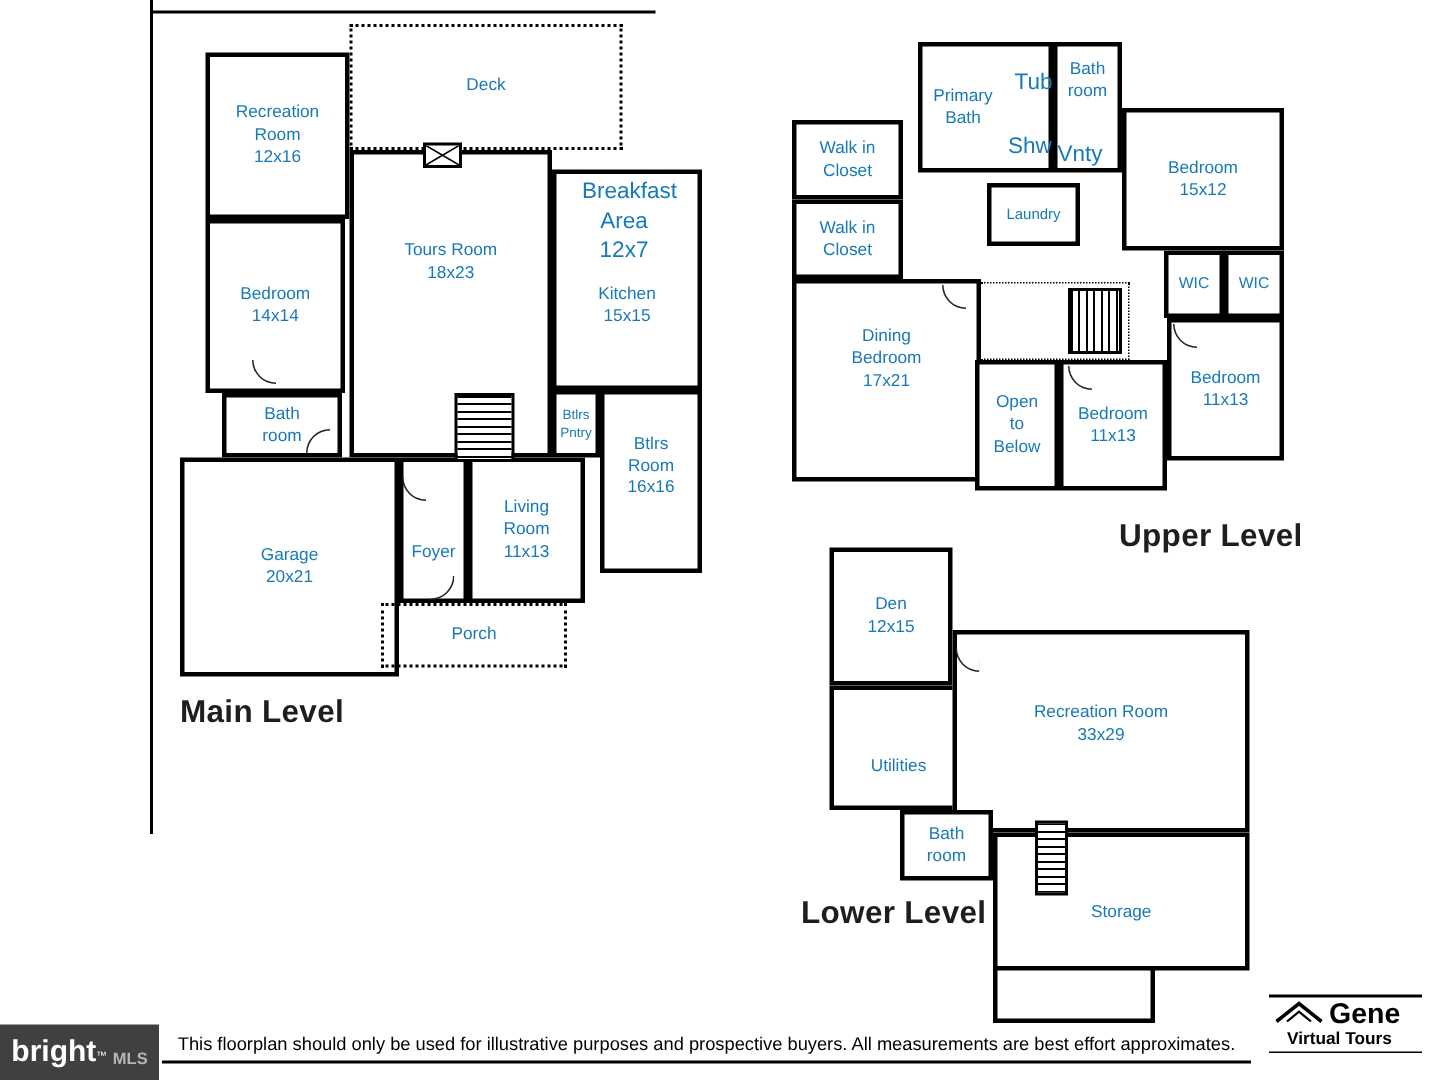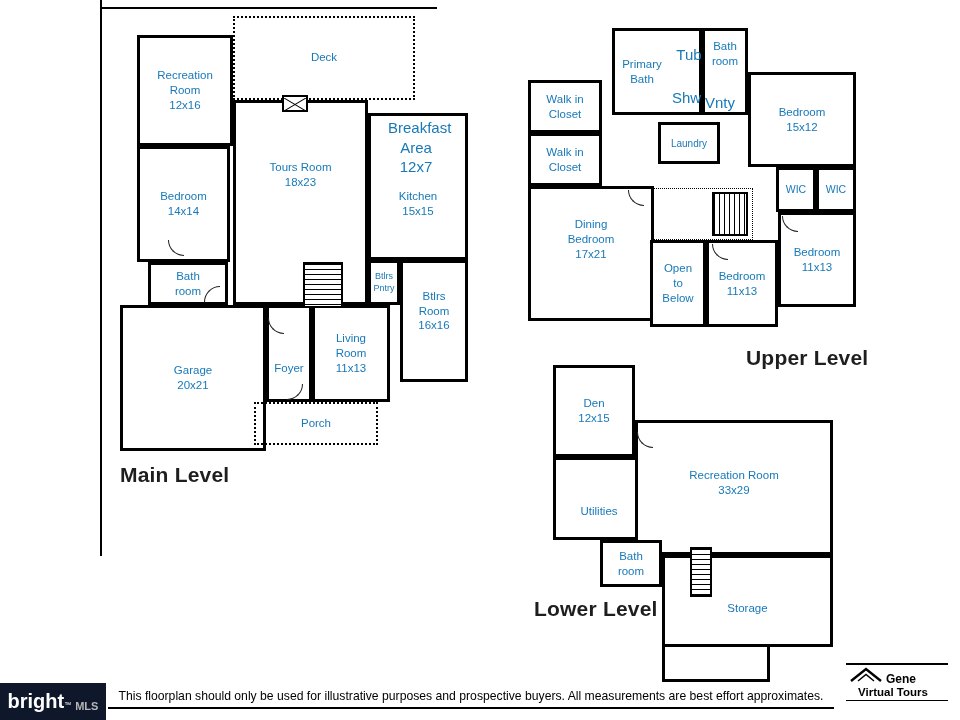--- a/index.html
+++ b/index.html
@@ -11,30 +11,30 @@
   .lbl{color:var(--room-label,#1879b8);font-size:11.5px;line-height:1.3;text-align:center;display:inline-block}
   .lbl .dims{display:block}
   .small{font-size:15px}
   .floating{position:absolute;text-align:center}
   .level-label{position:absolute;color:#1e1e1e;font-size:21px;font-weight:600;letter-spacing:.2px}
   .stairs{position:absolute;border:2px solid #000;background:repeating-linear-gradient(to bottom,#000 0 1.2px,#fff 1.2px 5px)}
   .stairs.horiz{background:repeating-linear-gradient(to right,#000 0 1.2px,#fff 1.2px 5px)}
   .dotted-region{position:absolute;border:1.5px dotted #000}
   .door{position:absolute;width:16px;height:16px;border-left:1.3px solid #222;border-bottom:1.3px solid #222;border-radius:0 0 0 16px}
   .xbox{position:absolute;border:2px solid #000;background:#fff}
-  .brand-box{position:absolute;left:0;top:683px;width:106px;height:37px;background:#0f172a;color:#fff;display:flex;align-items:center;justify-content:center}
+  .brand-box{position:absolute;left:0;top:683px;width:106px;height:37px;background:#404040;color:#fff;display:flex;align-items:center;justify-content:center}
   .brand{font-size:20px;font-weight:bold}
   .tm{font-size:7px;vertical-align:super;margin-top:6px}
   .mls{font-size:11px;color:#b5b5b5;font-weight:bold;margin-left:4px;margin-top:8px}
   .disclaimer{position:absolute;left:110px;top:689px;width:722px;text-align:center;font-size:12.2px;color:#000}
   .footer-line{position:absolute;left:108px;top:707px;width:726px;height:1.5px;background:#000}
   .vendor{position:absolute;left:846px;top:663px;width:102px}
   .vendor .vline{height:1.5px;background:#000}
   .vendor-row{display:flex;align-items:flex-end;gap:4px;padding:2px 0 0 4px}
-  .vendor-name{font-size:12px;font-weight:bold;color:#000;line-height:1.05}
+  .vendor-name{font-size:19px;font-weight:bold;color:#000;line-height:1.05}
   .vendor-sub{font-size:11.5px;font-weight:bold;color:#000;padding:0 0 2px 12px;display:block}
 </style>
 </head>
 <body>
 
 <div class="line" style="left:100px;top:0;width:1.5px;height:556px"></div>
 <div class="line" style="left:101px;top:7px;width:336px;height:1.5px"></div>
 
 <div class="room dotted" style="left:233px;top:16px;width:182px;height:84px;align-items:flex-start;padding-top:32px">
   <span class="lbl"><span>Deck</span><span class="dims"></span></span>

